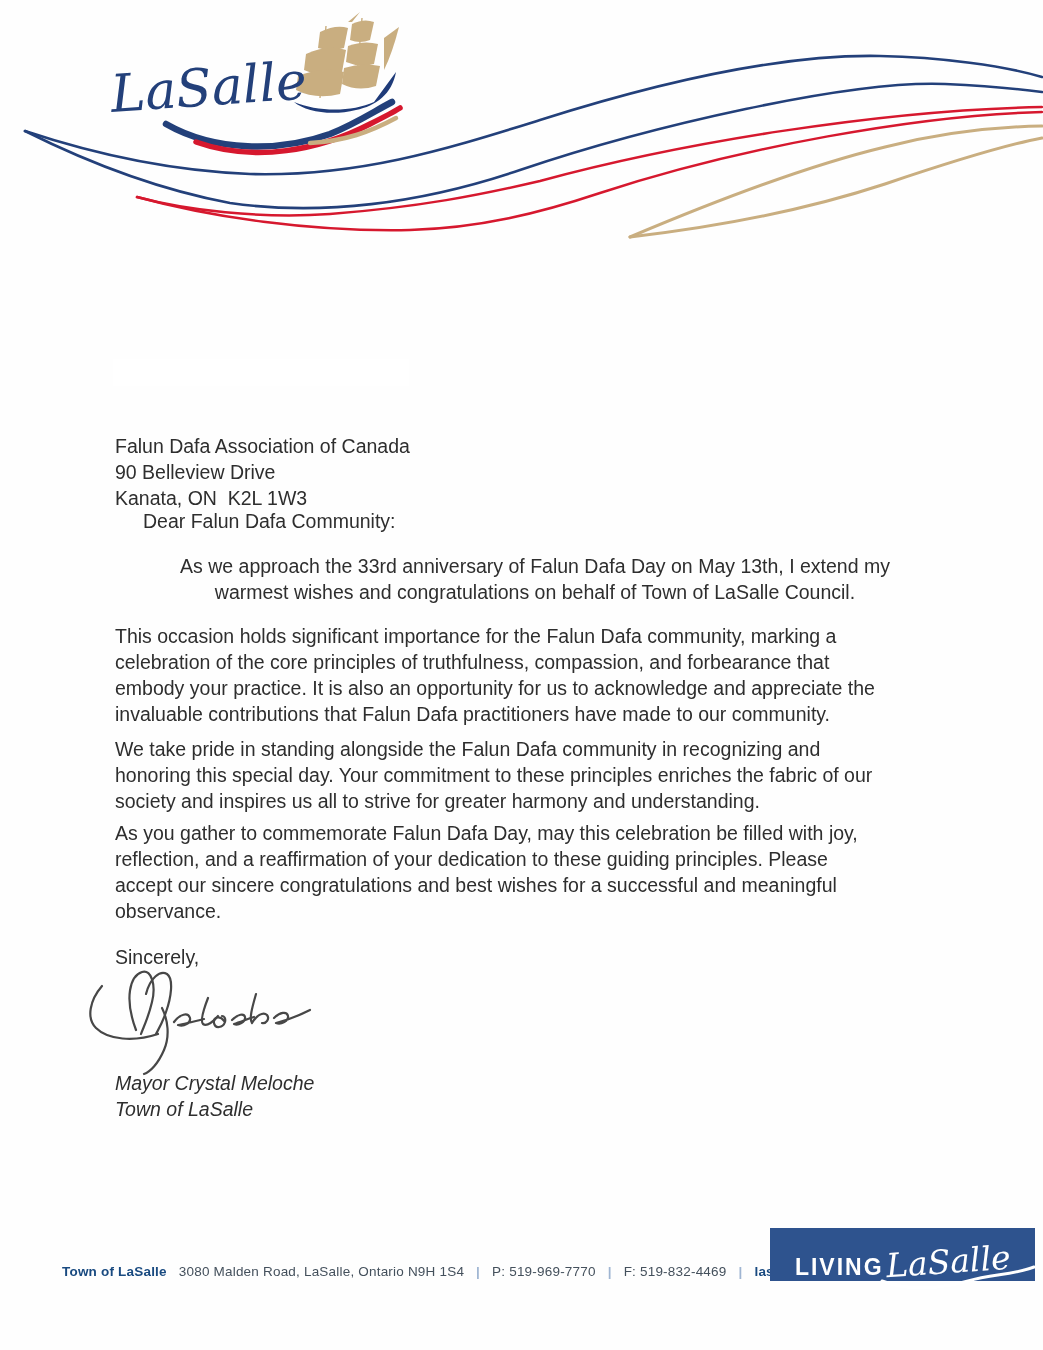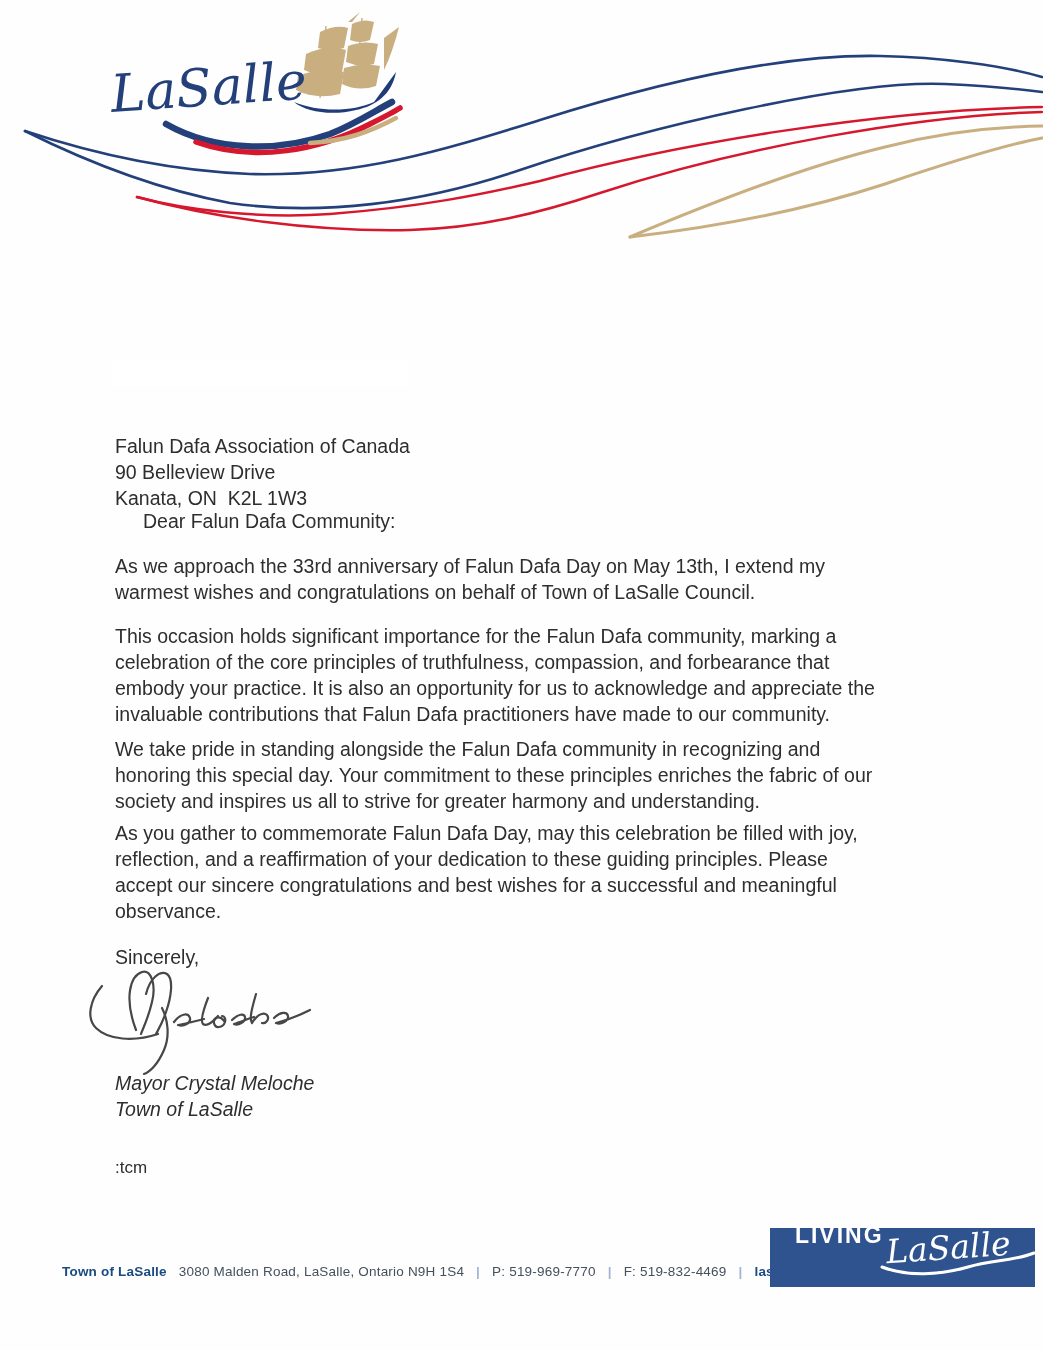--- a/index.html
+++ b/index.html
@@ -11,38 +11,38 @@
   .header-art{position:absolute;top:0;left:0;}
   .logo-wordmark{
     font-family:"DejaVu Serif", serif;font-style:italic;
     font-size:52px;fill:#23407a;
   }
   .tb{position:absolute;left:115px;font-size:19.5px;line-height:26px;white-space:pre-wrap;width:840px;}
   .date{top:297px;}
   .redaction{position:absolute;left:113px;top:359px;width:296px;height:27px;background:#ffffff;}
   .address{top:385px;margin-top:48px;}
   .salutation{top:508px;margin-left:28px;}
-  .p1{top:553px;}
+  .p1{top:553px;text-align:center;}
   .p2{top:623px;}
   .p3{top:736px;}
   .p4{top:820px;}
   .closing{top:944px;}
   .signature{position:absolute;left:86px;top:964px;}
   .signer{top:1070px;font-style:italic;}
   .initials{top:1155px;font-size:17px;}
   .footer{
     position:absolute;left:62px;top:1264px;display:flex;align-items:baseline;gap:12px;
     font-size:13.5px;color:#44505c;letter-spacing:.2px;white-space:nowrap;
   }
   .f-org{color:#194a80;font-weight:bold;}
   .f-sep{color:#9fb5d2;font-weight:bold;}
   .f-web{color:#194a80;font-weight:bold;}
   .living-box{
-    position:absolute;left:770px;top:1228px;width:265px;height:59px;background:#2e538e;
-    display:flex;align-items:flex-start;justify-content:center;
+    position:absolute;left:770px;top:1228px;width:265px;height:53px;background:#2e538e;
+    display:flex;align-items:flex-end;justify-content:center;
   }
   .lv{color:#ffffff;font-weight:bold;font-size:23px;letter-spacing:2px;margin-top:-6px;}
   .lv-script-wrap{position:relative;display:inline-block;margin-left:2px;}
   .lv-script{
     font-family:"DejaVu Serif", serif;font-style:italic;color:#ffffff;font-size:33px;
     display:inline-block;transform:rotate(-4deg);
   }
   .lv-swoosh{position:absolute;left:-8px;bottom:-14px;}
 </style>
 </head>
@@ -124,21 +124,20 @@
       <path d="M138,57 C134,51 127,53 128,59 C129,65 137,64 139,58 C140,54 138,52 136,52"></path>
       <path d="M146,56 C152,50 158,49 159,53 C160,58 152,62 148,60 C154,58 162,55 168,53"></path>
       <path d="M170,30 C166,44 163,55 166,59 C170,52 177,47 181,51 C184,55 180,60 176,59"></path>
       <path d="M188,54 C194,48 201,47 202,52 C203,57 195,61 190,59 C198,57 212,52 224,46"></path>
     </g>
   </svg>
 
   <div class="tb signer">Mayor Crystal Meloche
 Town of LaSalle</div>
 
-  <div class="tb initials">:tcm</div>
 
   <div class="footer">
     <span class="f-org">Town of LaSalle</span>
     <span class="f-addr">3080 Malden Road, LaSalle, Ontario N9H 1S4</span>
     <span class="f-sep">|</span>
     <span class="f-addr">P: 519-969-7770</span>
     <span class="f-sep">|</span>
     <span class="f-addr">F: 519-832-4469</span>
     <span class="f-sep">|</span>
     <span class="f-web">lasalle.ca</span>

